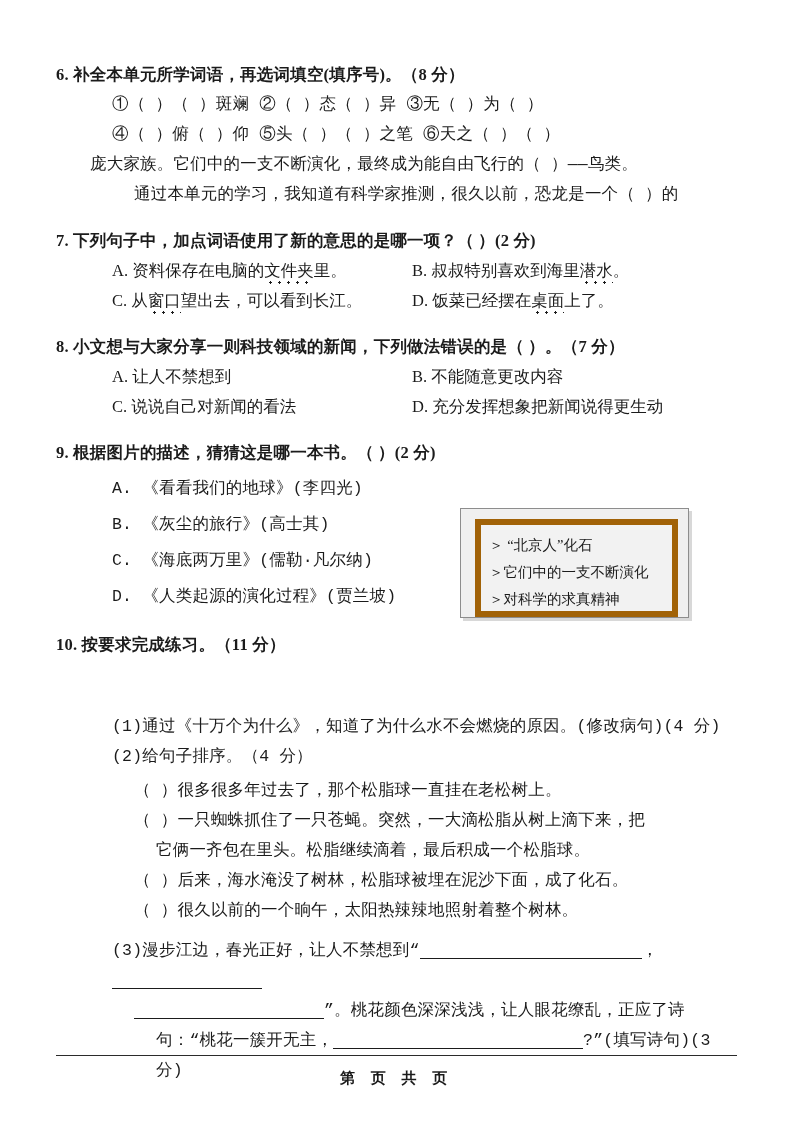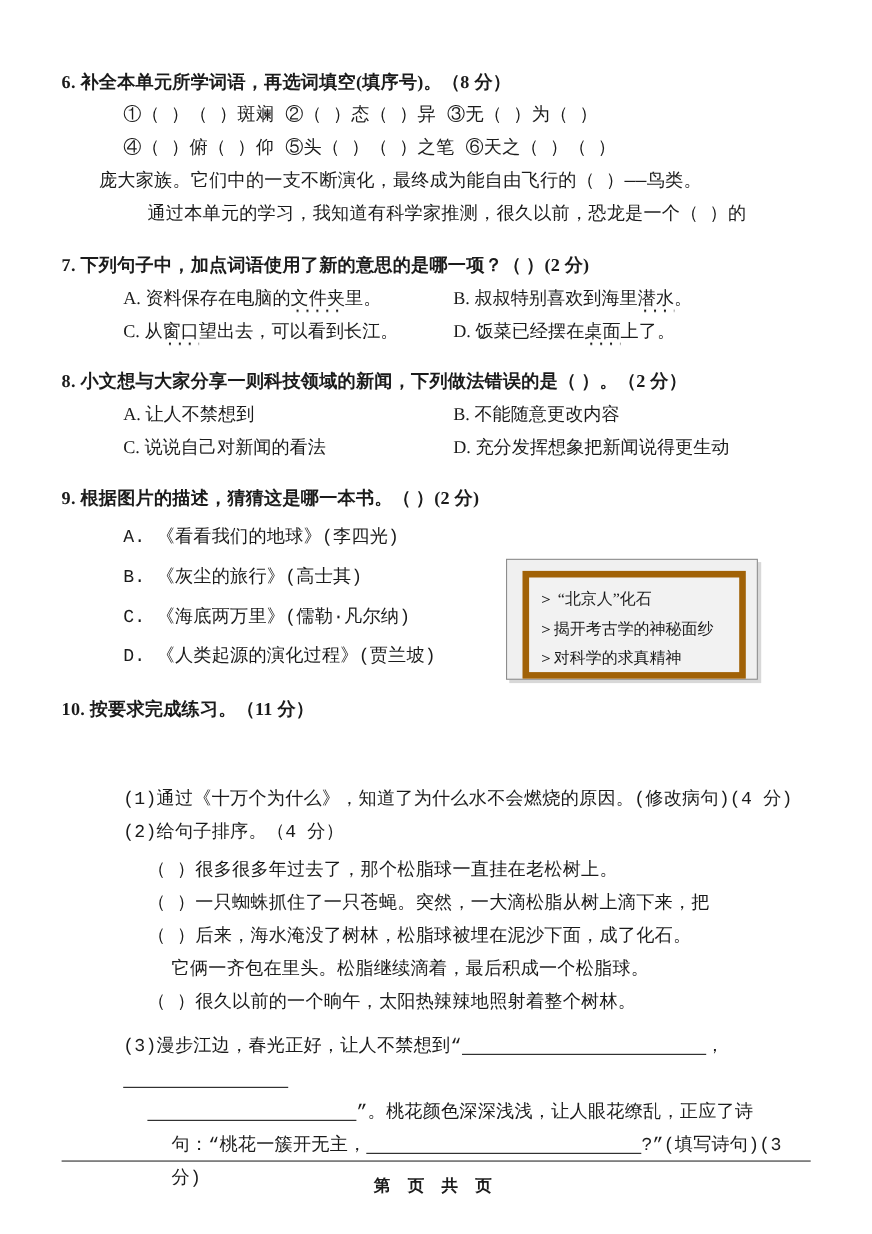--- a/index.html
+++ b/index.html
@@ -172,21 +172,21 @@
         <span>饭菜已经摆在</span><span class="dotted">桌面</span><span>上了。</span>
       </div>
     </div>
   </div>
 
   <div class="blockgap"></div>
 
   <div class="q">
     <div class="qhead">
       <span class="qnum">8.</span>
-      <span>小文想与大家分享一则科技领域的新闻，下列做法错误的是（    ）。（2 分）</span>
+      <span>小文想与大家分享一则科技领域的新闻，下列做法错误的是（    ）。（7 分）</span>
     </div>
     <div class="opts indent2">
       <div class="opt-a">
         <span>A.</span>
         <span>让人不禁想到</span>
       </div>
       <div class="opt-b">
         <span>B.</span>
         <span>不能随意更改内容</span>
       </div>
@@ -224,21 +224,21 @@
     </div>
     <div class="line indent2" style="margin-top:6px">
       <span>D.</span>
       <span>《人类起源的演化过程》(贾兰坡)</span>
     </div>
   </div>
 
   <div class="imgbox">
     <div class="imgbox-inner">
       <div class="imgline">＞ “北京人”化石</div>
-      <div class="imgline">＞揭开考古学的神秘面纱</div>
+      <div class="imgline">＞它们中的一支不断演化</div>
       <div class="imgline">＞对科学的求真精神</div>
     </div>
   </div>
 
   <div style="height:14px"></div>
 
   <div class="q">
     <div class="qhead">
       <span class="qnum">10.</span>
       <span>按要求完成练习。（11 分）</span>
@@ -249,25 +249,25 @@
     <div class="line indent2">(1)通过《十万个为什么》，知道了为什么水不会燃烧的原因。(修改病句)(4 分)</div>
     <div class="line indent2">(2)给句子排序。（4 分）</div>
 
     <div class="line indent3" style="margin-top:4px">
       <span>（    ）</span><span>很多很多年过去了，那个松脂球一直挂在老松树上。</span>
     </div>
 
     <div class="line indent3">
       <span>（    ）</span><span>一只蜘蛛抓住了一只苍蝇。突然，一大滴松脂从树上滴下来，把</span>
     </div>
+    <div class="line indent4">它俩一齐包在里头。松脂继续滴着，最后积成一个松脂球。</div>
+
     <div class="line indent3">
       <span>（    ）</span><span>后来，海水淹没了树林，松脂球被埋在泥沙下面，成了化石。</span>
     </div>
-
-    <div class="line indent4">它俩一齐包在里头。松脂继续滴着，最后积成一个松脂球。</div>
 
     <div class="line indent3">
       <span>（    ）</span><span>很久以前的一个晌午，太阳热辣辣地照射着整个树林。</span>
     </div>
 
     <div class="line indent2" style="margin-top:10px">
       <span>(3)漫步江边，春光正好，让人不禁想到“</span><span class="fillline fl-220"></span><span>，</span><span class="fillline fl-150"></span>
     </div>
     <div class="line indent3">
       <span class="fillline fl-190"></span><span>”。桃花颜色深深浅浅，让人眼花缭乱，正应了诗</span>

